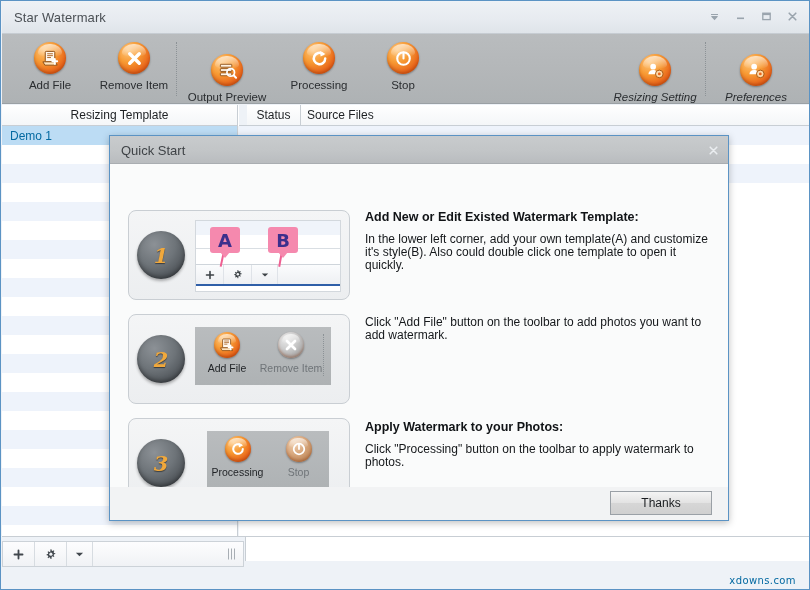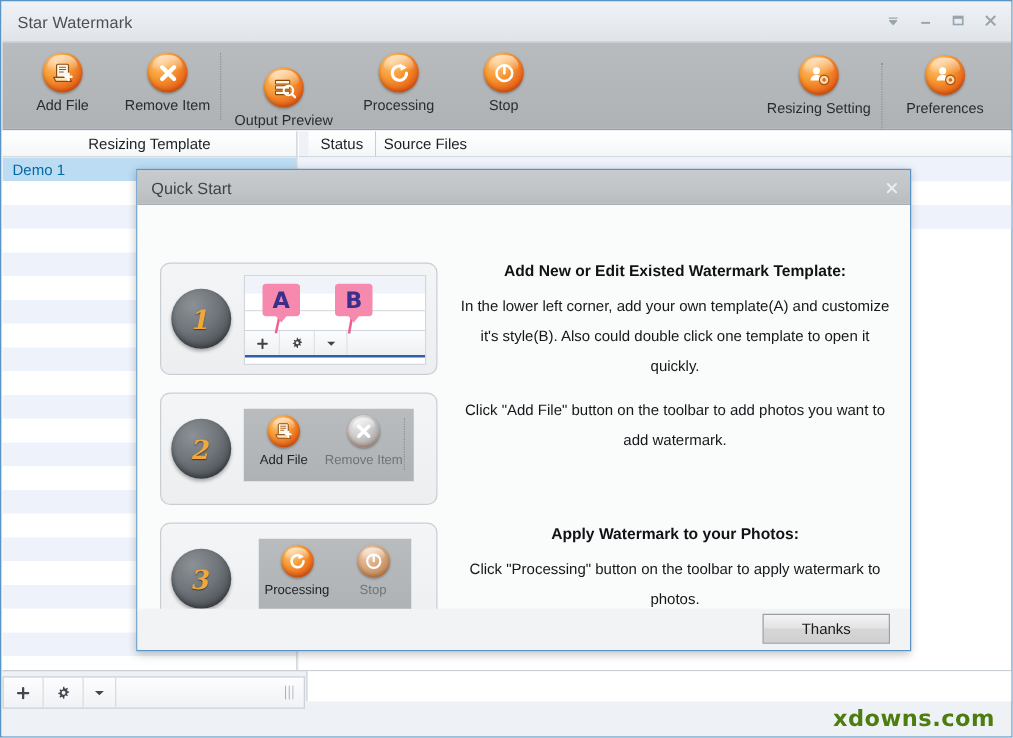--- a/index.html
+++ b/index.html
@@ -44,21 +44,21 @@
   .win-btn svg { display: block; }
 
   
   .toolbar {
     position: absolute; left: 1px; top: 33px;
     width: 808px; height: 70px;
     background: linear-gradient(to bottom, #b9bcbe 0%, #b4b7b9 50%, #aeb2b4 100%);
     border-bottom: 1px solid #9aa0a4;
   }
   .tb-left { position: absolute; left: 6px; top: 0; height: 70px; display: flex; align-items: flex-start; }
-  .tb-right { position: absolute; right: 4px; top: 0; height: 70px; display: flex; align-items: flex-end; }
+  .tb-right { position: absolute; right: 4px; top: 0; height: 70px; display: flex; align-items: flex-start; font-style: italic; }
   .tb-item {
     width: 84px; height: 68px;
     display: flex; flex-direction: column;
     align-items: center; justify-content: flex-start;
     padding-top: 8px;
     cursor: default;
   }
   .tb-item.wide { width: 100px; margin-top: 12px; }
   .tb-label {
     margin-top: 5px;
@@ -198,22 +198,22 @@
     font-family: "DejaVu Sans", sans-serif;
     font-size: 31px; font-weight: bold; font-style: italic;
     color: transparent;
     -webkit-text-stroke: 1px #c9d3c9;
     letter-spacing: -1px;
     opacity: .95;
   }
   .wm-sub {
     position: absolute; right: 6px; bottom: 2px;
     font-family: "DejaVu Sans", sans-serif;
-    font-size: 18px; font-weight: bold;
-    color: #4d7c0f;
+    font-size: 10px; font-weight: normal;
+    color: #0369a1;
     letter-spacing: .4px;
   }
 
   
   .dialog {
     position: absolute; left: 108px; top: 134px;
     width: 620px; height: 386px;
     background: #f7f8f9;
     border: 1px solid #5b93c4;
     box-shadow: 0 2px 7px rgba(0,0,0,.25);
@@ -348,30 +348,30 @@
   .ill2.narrow { left: 78px; width: 122px; }
   .ill2-item {
     width: 64px; height: 52px;
     display: flex; flex-direction: column; align-items: center;
   }
   .ill2-lbl { margin-top: 4px; font-size: 10.5px; color: #1f2225; white-space: nowrap; }
   .ill2-lbl.dim { color: #6f7478; }
   .ill2-sep { width: 1px; height: 42px; margin-top: 2px; border-left: 1px dotted #8c9296; }
 
   
-  .desc { position: absolute; left: 255px; width: 350px; text-align: center; }
+  .desc { position: absolute; left: 255px; width: 350px; }
   .desc-1 { top: 46px; }
   .desc-2 { top: 152px; }
   .desc-3 { top: 256px; }
   .desc-h {
     font-size: 12.5px; font-weight: bold; color: #101316;
     margin-bottom: 9px; white-space: nowrap;
   }
   .desc-p {
-    font-size: 12px; color: #15181b; line-height: 24px;
+    font-size: 12px; color: #15181b; line-height: 13px;
   }
 </style>
 </head>
 <body>
 
 <div class="app-window">
 
   <div class="titlebar">
     <div class="titlebar-text">Star Watermark</div>
     <div class="win-btns">

